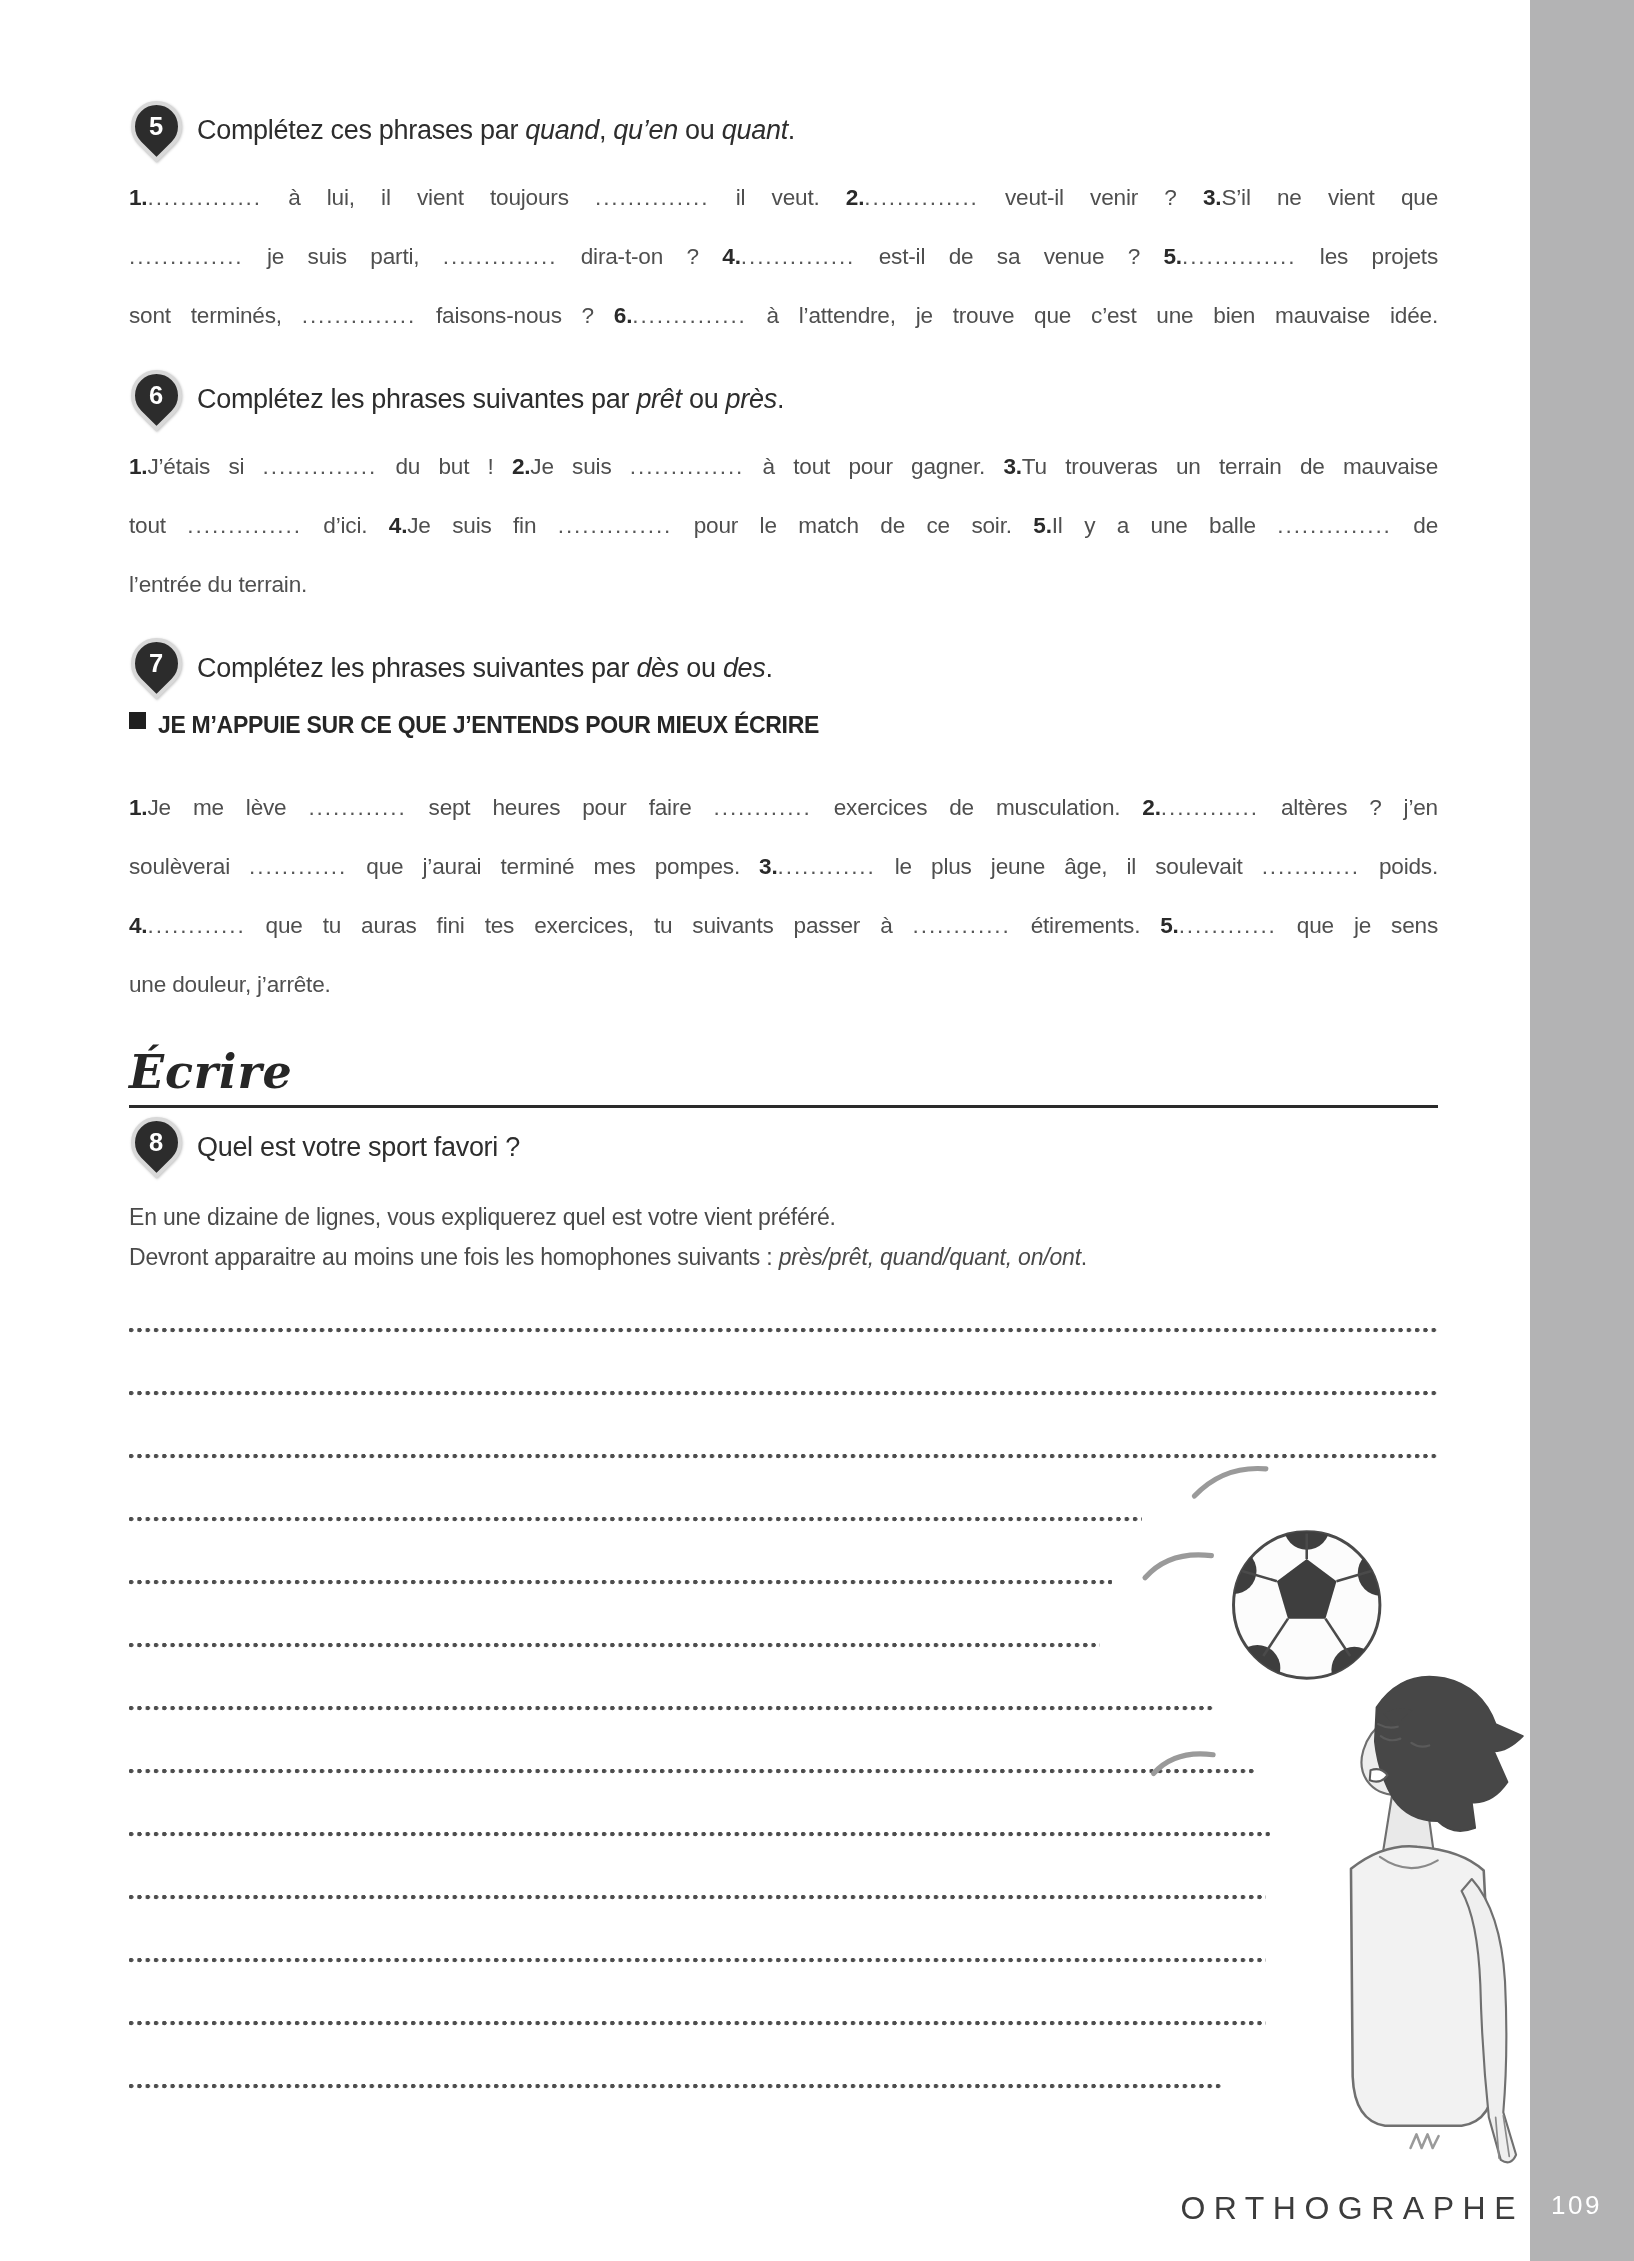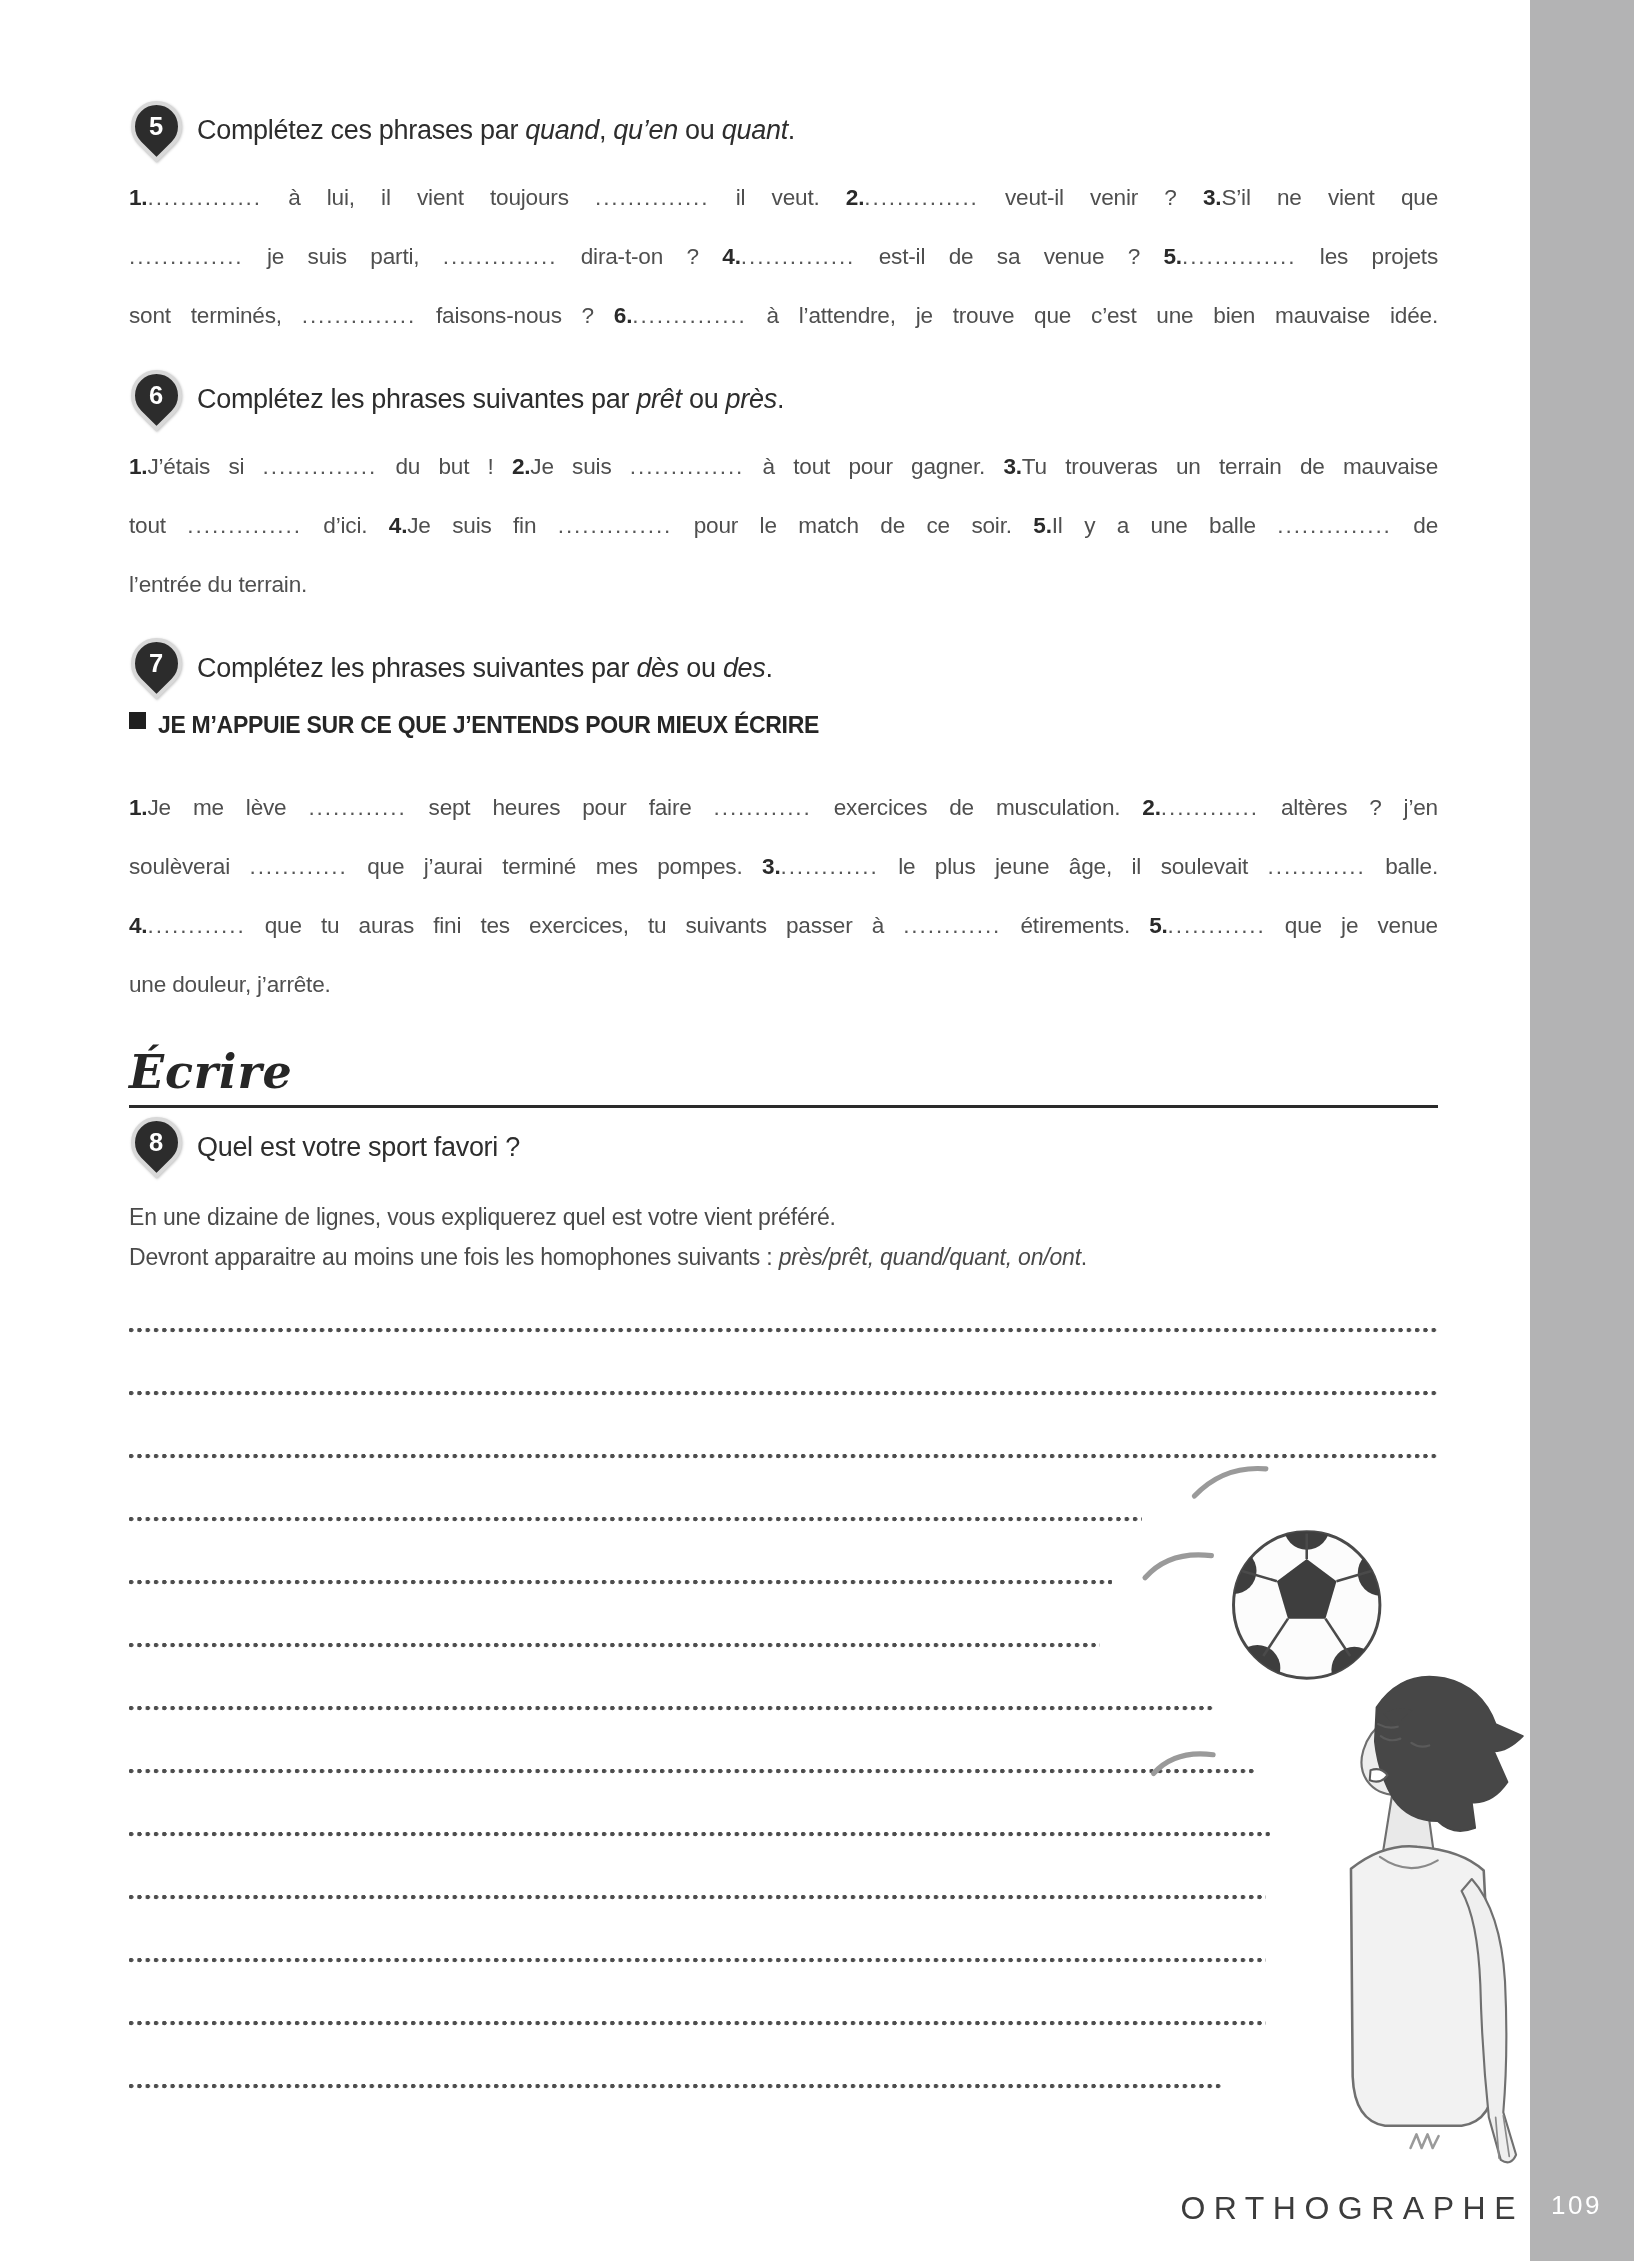--- a/index.html
+++ b/index.html
@@ -104,22 +104,22 @@
           <span class="pin-num">7</span>
         </span>
         <h2 class="sec-title"><span>Complétez les phrases suivantes par </span><span class="seg-i">dès</span><span> ou </span><span class="seg-i">des</span><span>.</span></h2>
       </div>
       <div class="subhead">
         <span class="sq"></span>
         <span>JE M’APPUIE SUR CE QUE J’ENTENDS POUR MIEUX ÉCRIRE</span>
       </div>
       <div class="ex-body">
           <div class="ex-line"><span class="seg-b">1.</span><span>Je me lève </span><span class="seg-d">............</span><span> sept heures pour faire </span><span class="seg-d">............</span><span> exercices de musculation. </span><span class="seg-b">2.</span><span class="seg-d">............</span><span> altères ? j’en</span></div>
-          <div class="ex-line"><span>soulèverai </span><span class="seg-d">............</span><span> que j’aurai terminé mes pompes. </span><span class="seg-b">3.</span><span class="seg-d">............</span><span> le plus jeune âge, il soulevait </span><span class="seg-d">............</span><span> balle.</span></div>
-          <div class="ex-line"><span class="seg-b">4.</span><span class="seg-d">............</span><span> que tu auras fini tes exercices, tu suivants passer à </span><span class="seg-d">............</span><span> étirements. </span><span class="seg-b">5.</span><span class="seg-d">............</span><span> que je venue</span></div>
+          <div class="ex-line"><span>soulèverai </span><span class="seg-d">............</span><span> que j’aurai terminé mes pompes. </span><span class="seg-b">3.</span><span class="seg-d">............</span><span> le plus jeune âge, il soulevait </span><span class="seg-d">............</span><span> poids.</span></div>
+          <div class="ex-line"><span class="seg-b">4.</span><span class="seg-d">............</span><span> que tu auras fini tes exercices, tu suivants passer à </span><span class="seg-d">............</span><span> étirements. </span><span class="seg-b">5.</span><span class="seg-d">............</span><span> que je sens</span></div>
           <div class="ex-line left"><span>une douleur, j’arrête.</span></div>
         </div>
     </section>
 
     <div class="ecrire-wrap">
       <h1 class="script">Écrire</h1>
     </div>
 
     <section id="ex8">
       <div class="sec-head">

